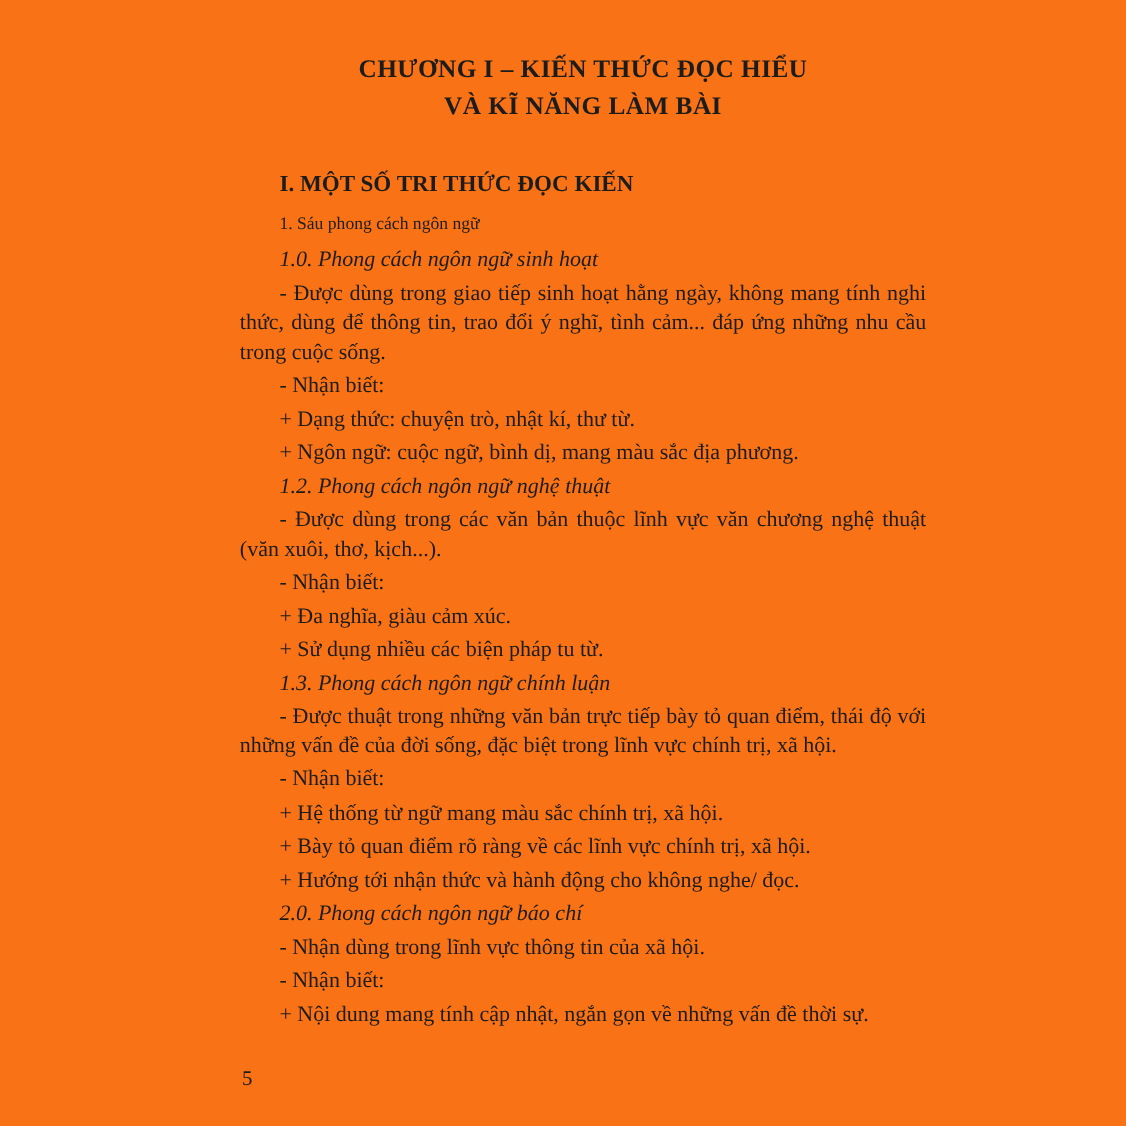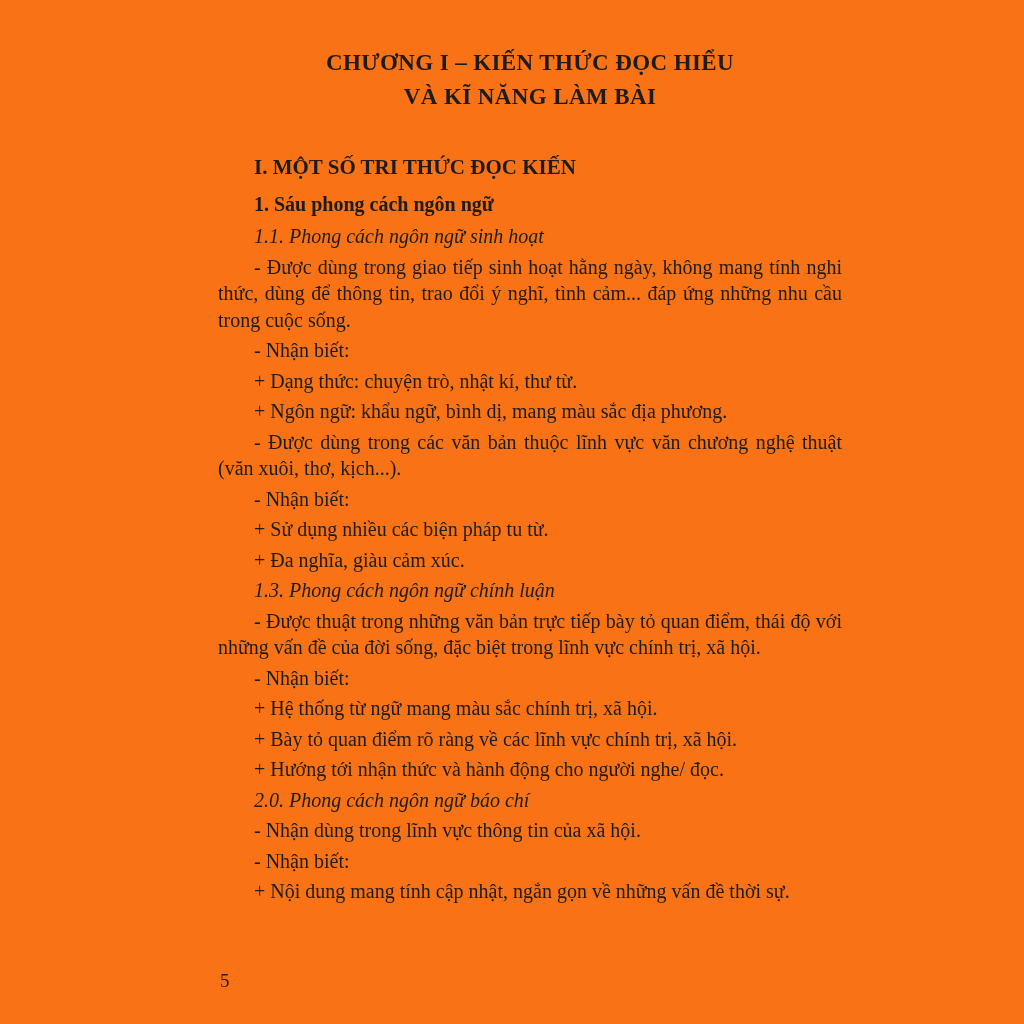--- a/index.html
+++ b/index.html
@@ -32,22 +32,22 @@
     margin: 0 0 0 0;
   }
   .section-heading {
     font-weight: bold;
     font-size: 21px;
     line-height: 26px;
     margin: 40px 0 0 0;
     text-indent: 36px;
   }
   .subsection-heading {
-    font-weight: bold;
-    font-size: 20px;
+    font-weight: normal;
+    font-size: 16px;
     line-height: 26px;
     margin: 11px 0 0 0;
     text-indent: 36px;
   }
   .body-blocks {
     margin-top: 6px;
   }
   .body-blocks p {
     font-size: 20px;
     line-height: 26.5px;
@@ -75,35 +75,36 @@
 
     <div class="doc-title">
       <div>CHƯƠNG I – KIẾN THỨC ĐỌC HIỂU</div>
       <div>VÀ KĨ NĂNG LÀM BÀI</div>
     </div>
 
     <div class="section-heading">I. MỘT SỐ TRI THỨC ĐỌC KIẾN</div>
     <div class="subsection-heading">1. Sáu phong cách ngôn ngữ</div>
 
     <div class="body-blocks">
-      <p class="italic">1.1. Phong cách ngôn ngữ sinh hoạt</p>
+      <p class="italic">1.0. Phong cách ngôn ngữ sinh hoạt</p>
       <p>- Được dùng trong giao tiếp sinh hoạt hằng ngày, không mang tính nghi thức, dùng để thông tin, trao đổi ý nghĩ, tình cảm... đáp ứng những nhu cầu trong cuộc sống.</p>
       <p>- Nhận biết:</p>
       <p>+ Dạng thức: chuyện trò, nhật kí, thư từ.</p>
-      <p>+ Ngôn ngữ: khẩu ngữ, bình dị, mang màu sắc địa phương.</p>
+      <p>+ Ngôn ngữ: cuộc ngữ, bình dị, mang màu sắc địa phương.</p>
+      <p class="italic">1.2. Phong cách ngôn ngữ nghệ thuật</p>
       <p>- Được dùng trong các văn bản thuộc lĩnh vực văn chương nghệ thuật (văn xuôi, thơ, kịch...).</p>
       <p>- Nhận biết:</p>
+      <p>+ Đa nghĩa, giàu cảm xúc.</p>
       <p>+ Sử dụng nhiều các biện pháp tu từ.</p>
-      <p>+ Đa nghĩa, giàu cảm xúc.</p>
       <p class="italic">1.3. Phong cách ngôn ngữ chính luận</p>
       <p>- Được thuật trong những văn bản trực tiếp bày tỏ quan điểm, thái độ với những vấn đề của đời sống, đặc biệt trong lĩnh vực chính trị, xã hội.</p>
       <p>- Nhận biết:</p>
       <p>+ Hệ thống từ ngữ mang màu sắc chính trị, xã hội.</p>
       <p>+ Bày tỏ quan điểm rõ ràng về các lĩnh vực chính trị, xã hội.</p>
-      <p>+ Hướng tới nhận thức và hành động cho người nghe/ đọc.</p>
+      <p>+ Hướng tới nhận thức và hành động cho không nghe/ đọc.</p>
       <p class="italic">2.0. Phong cách ngôn ngữ báo chí</p>
       <p>- Nhận dùng trong lĩnh vực thông tin của xã hội.</p>
       <p>- Nhận biết:</p>
       <p>+ Nội dung mang tính cập nhật, ngắn gọn về những vấn đề thời sự.</p>
     </div>
 
   </div>
 
   <div class="page-number">5</div>
 </div>

